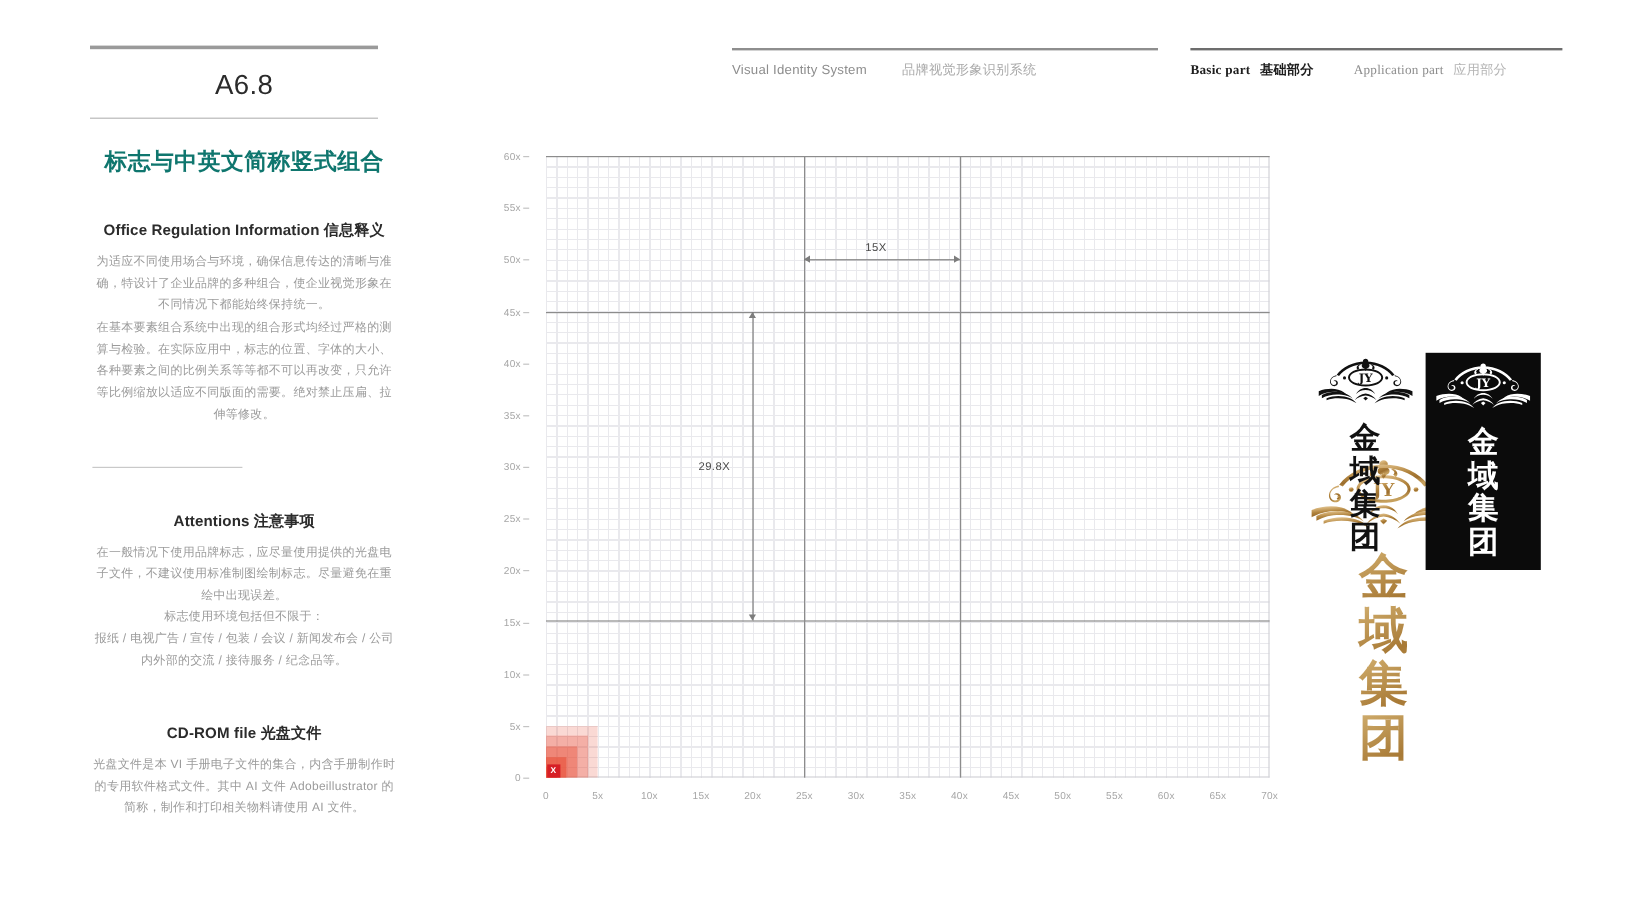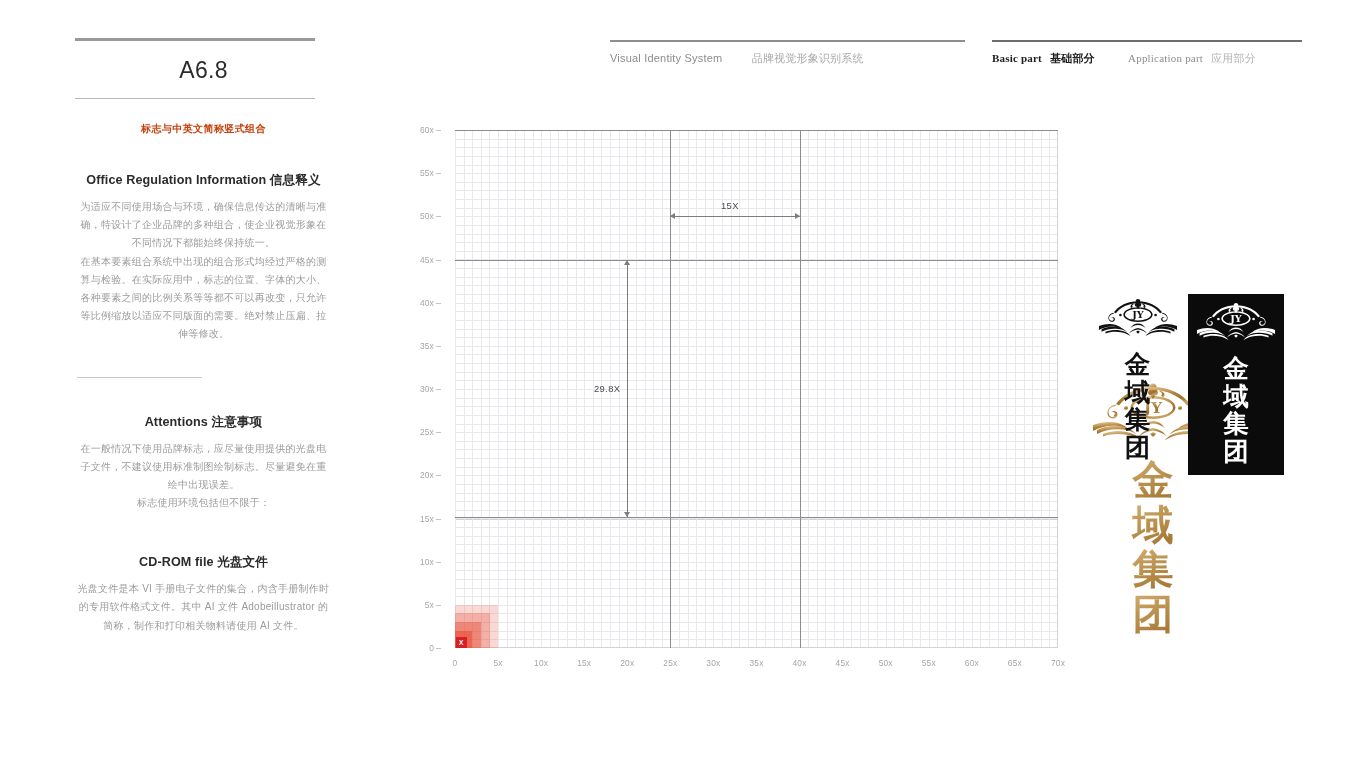--- a/index.html
+++ b/index.html
@@ -37,23 +37,23 @@
     color: #2b2b2b;
     margin: 16px 0 14px 2px;
     font-family: "Liberation Sans", sans-serif;
   }
   .rule-thin {
     height: 1px;
     background: #b8b8b8;
     width: 240px;
   }
   #section-title {
-    font-size: 10px;
+    font-size: 19px;
     font-weight: 700;
-    color: #c2410c;
+    color: #0f766e;
     margin: 23px 0 16px 2px;
     letter-spacing: .4px;
   }
 
   .block { margin-top: 36px; padding-left: 2px; }
   .block-head {
     font-size: 12.6px;
     font-weight: 700;
     color: #2b2b2b;
     margin-bottom: 9px;
@@ -288,20 +288,21 @@
     </div>
   </div>
 
   <div class="divider-sm"></div>
 
   <div class="block">
     <div class="block-head">Attentions 注意事项</div>
     <div class="block-body">
       <p>在一般情况下使用品牌标志，应尽量使用提供的光盘电子文件，不建议使用标准制图绘制标志。尽量避免在重绘中出现误差。</p>
       <p>标志使用环境包括但不限于：</p>
+      <p>报纸 / 电视广告 / 宣传 / 包装 / 会议 / 新闻发布会 / 公司内外部的交流 / 接待服务 / 纪念品等。</p>
     </div>
   </div>
 
   <div class="block" style="margin-top:42px">
     <div class="block-head">CD-ROM file 光盘文件</div>
     <div class="block-body">
       <p>光盘文件是本 VI 手册电子文件的集合，内含手册制作时的专用软件格式文件。其中 AI 文件 Adobeillustrator 的简称，制作和打印相关物料请使用 AI 文件。</p>
     </div>
   </div>
 </div>
@@ -374,21 +375,21 @@
   <div class="guide-v" style="left:381.6px; top:10px; height:518px;"></div>
 
   <div class="dim-line-h" style="left:252.3px; top:96.4px; width:129.3px;"></div>
   <div class="arrow" style="left:252.3px; top:93.4px; border-top:3px solid transparent; border-bottom:3px solid transparent; border-right:5px solid #7d7d7d;"></div>
   <div class="arrow" style="left:376.6px; top:93.4px; border-top:3px solid transparent; border-bottom:3px solid transparent; border-left:5px solid #7d7d7d;"></div>
   <div class="dim-label" style="left:303px; top:80px;">15X</div>
 
   <div class="dim-line-v" style="left:209.3px; top:139.5px; height:257.3px;"></div>
   <div class="arrow" style="left:206.3px; top:139.5px; border-left:3px solid transparent; border-right:3px solid transparent; border-bottom:5px solid #7d7d7d;"></div>
   <div class="arrow" style="left:206.3px; top:391.8px; border-left:3px solid transparent; border-right:3px solid transparent; border-top:5px solid #7d7d7d;"></div>
-  <div class="dim-label" style="left:176px; top:263px;">29.8X</div>
+  <div class="dim-label" style="left:164px; top:263px;">29.8X</div>
 
   <div id="unit-swatch" style="left:37px; top:484.8px; width:43.1px; height:43.2px;">
     <div class="usq" style="left:0; top:0;      width:43.1px; height:43.2px; opacity:.22;"></div>
     <div class="usq" style="left:0; top:8.6px;  width:34.5px; height:34.6px; opacity:.30;"></div>
     <div class="usq" style="left:0; top:17.3px; width:25.9px; height:25.9px; opacity:.42;"></div>
     <div class="usq" style="left:0; top:25.9px; width:17.2px; height:17.3px; opacity:.62;"></div>
     <div class="usq" style="left:0; top:34.6px; width:8.6px;  height:8.6px;  opacity:.85;"></div>
     <div id="unit-x" style="left:0.5px; top:32px;">X</div>
   </div>
 

